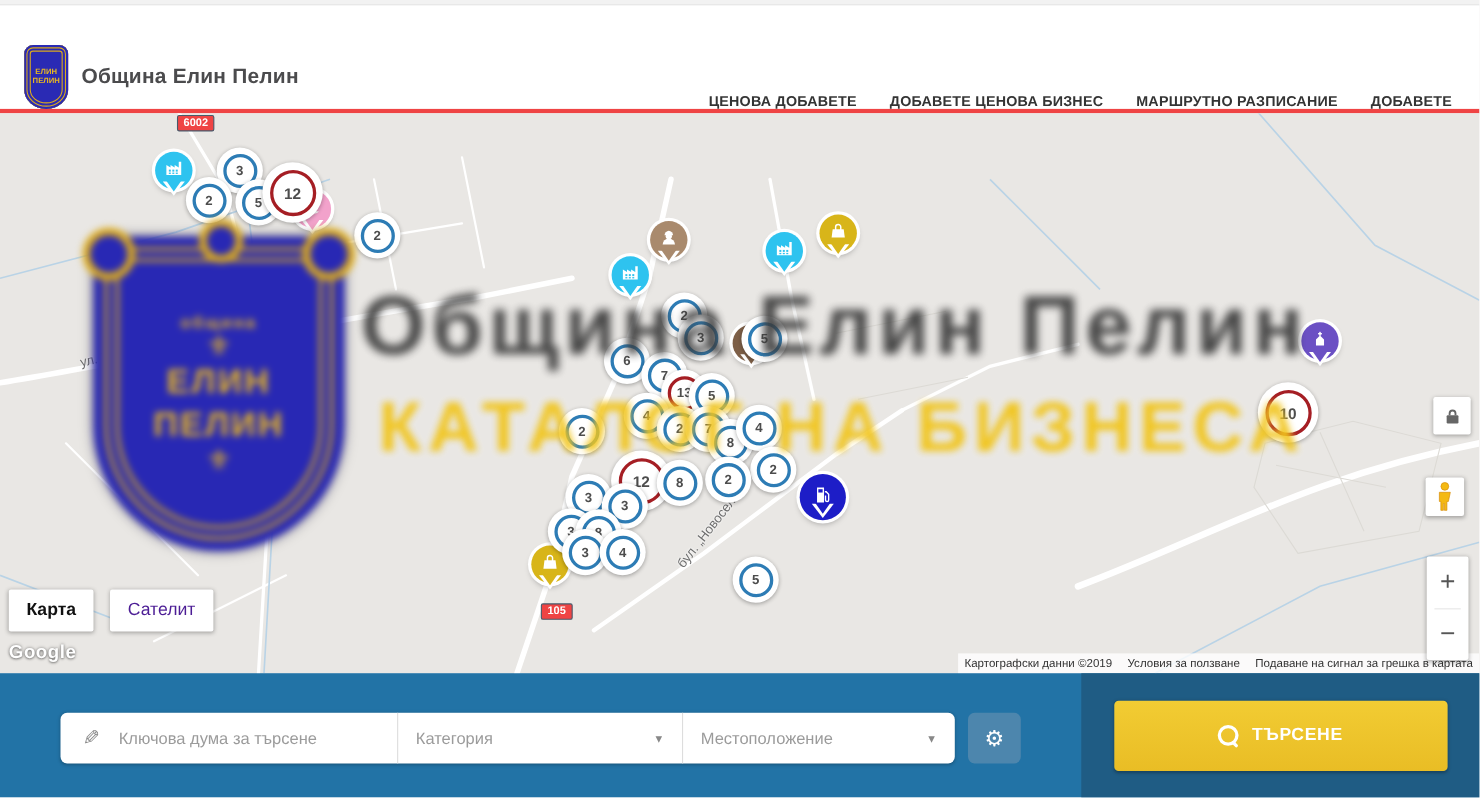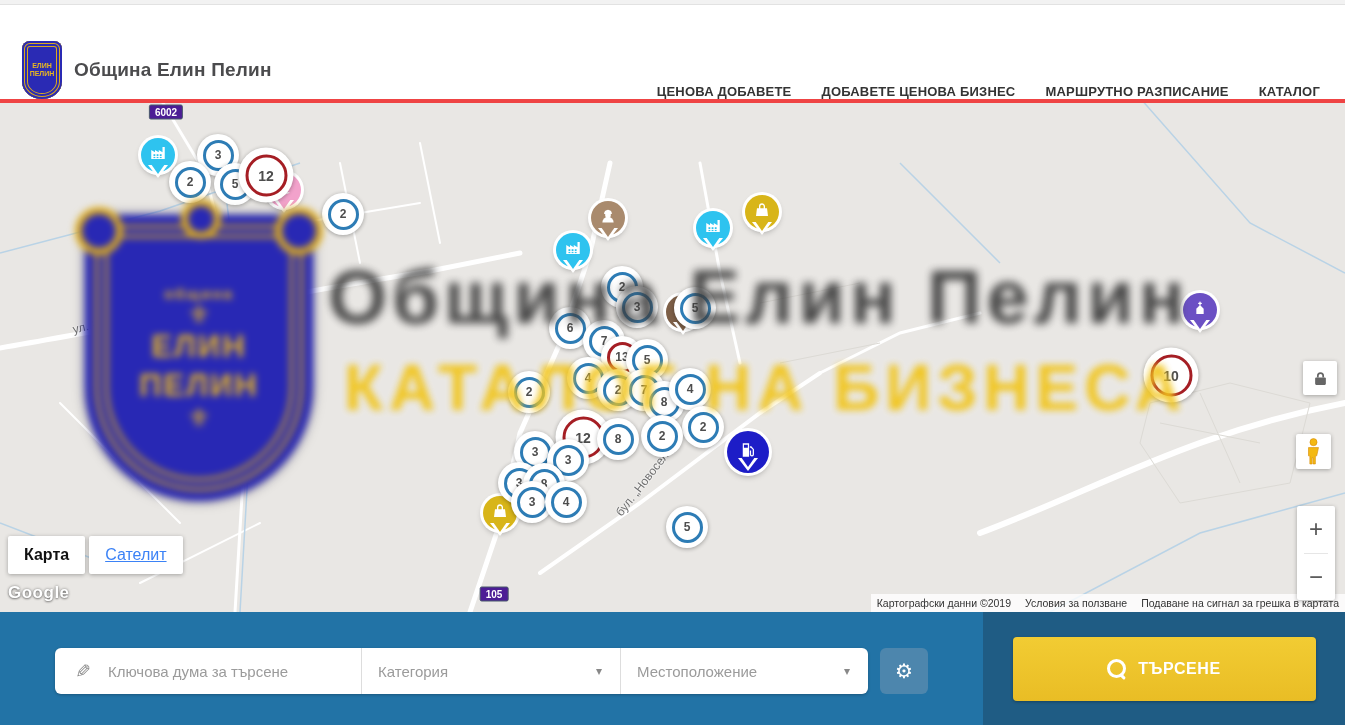--- a/index.html
+++ b/index.html
@@ -17,22 +17,22 @@
   .brand-text{display:flex;flex-direction:column;line-height:1.15;}
   .brand-title{font-size:19px;font-weight:bold;color:#4b4b4d;letter-spacing:.2px;}
   .brand-subtitle{font-size:17px;font-weight:bold;color:#e9b613;letter-spacing:.4px;}
   .nav{margin-left:auto;display:flex;gap:30px;align-items:center;}
   .nav a{font-size:13px;font-weight:bold;color:#343434;text-decoration:none;letter-spacing:.2px;cursor:pointer;}
   
   .map{position:relative;width:1345px;height:509px;background:#e9e7e4;overflow:hidden;}
   .roads{position:absolute;left:0;top:0;z-index:1;}
   .street-label{position:absolute;z-index:2;font-size:12px;color:#6e6e6e;white-space:nowrap;
     text-shadow:0 0 2px #fff,0 0 2px #fff;transform-origin:center;}
-  .road-badge{position:absolute;z-index:2;transform:translate(-50%,-50%);background:#4c1d95;
-    border:1px solid #49596a;color:#fff;font-size:10px;font-weight:bold;padding:1px 5px;border-radius:2px;}
+  .road-badge{position:absolute;z-index:2;transform:translate(-50%,-50%);background:#ef4444;
+    border:1px solid #49596a;color:#fff;font-size:10px;font-weight:bold;padding:1px 5px;border-radius:2px;margin-left:12px;}
   
   .pin{position:absolute;width:34px;height:34px;border-radius:50%;background:var(--c);
     transform:translate(-50%,-50%);display:flex;align-items:center;justify-content:center;z-index:3;
     box-shadow:0 0 0 3px #fff,0 3px 6px rgba(0,0,0,.35);cursor:pointer;}
   .pin::before{content:'';position:absolute;top:27px;left:50%;transform:translateX(-50%);
     border:10px solid transparent;border-top:13px solid #fff;}
   .pin::after{content:'';position:absolute;top:26px;left:50%;transform:translateX(-50%);
     border:7px solid transparent;border-top:10px solid var(--c);}
   .pin svg{position:relative;z-index:2;}
   .pin-big{width:42px;height:42px;}
@@ -57,25 +57,25 @@
     display:flex;flex-direction:column;align-items:center;justify-content:center;
     color:#e7b622;filter:blur(3.5px);}
   .wm-crest .scroll{position:absolute;width:34px;height:34px;border:7px solid #d9a91f;border-radius:50%;
     background:#2828b4;top:-8px;}
   .wm-crest .scroll.l{left:-10px;} .wm-crest .scroll.r{right:-10px;}
   .wm-crest .scroll.c{width:26px;height:26px;top:-16px;left:96px;}
   .crest-small{font-size:15px;font-weight:bold;letter-spacing:2px;}
   .crest-orn{font-size:26px;line-height:1;}
   .crest-name{font-size:31px;font-weight:bold;letter-spacing:2px;line-height:1.25;text-align:center;}
   
-  .maptype{position:absolute;left:8px;top:433px;z-index:8;display:flex;gap:4px;}
+  .maptype{position:absolute;left:8px;top:433px;z-index:8;display:flex;gap:15px;}
   .maptype .btn{background:#fff;box-shadow:0 1px 4px rgba(0,0,0,.3);border-radius:2px;height:38px;
     display:flex;align-items:center;justify-content:center;font-size:16px;cursor:pointer;padding:0 16px;}
   .maptype .btn.active{font-weight:bold;color:#111;}
-  .maptype .btn.inactive{color:#3b82f6;text-decoration:underline;}
+  .maptype .btn.inactive{color:#4c1d95;}
   .google-logo{position:absolute;left:8px;top:480px;z-index:8;font-size:17px;font-weight:bold;color:#fff;
     letter-spacing:.5px;text-shadow:0 0 3px rgba(0,0,0,.45),0 1px 2px rgba(0,0,0,.35);}
   .attribution{position:absolute;right:0;bottom:0;z-index:8;display:flex;background:rgba(255,255,255,.8);
     font-size:10.5px;color:#333;padding:3px 6px;gap:14px;align-items:center;}
   .attribution a{color:#333;text-decoration:none;cursor:pointer;}
   .ctl{position:absolute;background:#fff;box-shadow:0 1px 4px rgba(0,0,0,.3);z-index:8;
     display:flex;align-items:center;justify-content:center;cursor:pointer;}
   .ctl-lock{left:1303px;top:258px;width:34px;height:34px;border-radius:2px;}
   .ctl-pegman{left:1296px;top:331px;width:35px;height:35px;border-radius:2px;}
   .ctl-zoom{left:1297px;top:403px;width:38px;height:94px;border-radius:2px;flex-direction:column;}
@@ -121,21 +121,21 @@
       <span>ПЕЛИН</span>
     </div>
     <div class="brand-text">
       <span class="brand-title">Община Елин Пелин</span>
     </div>
   </div>
   <nav class="nav">
       <a>ЦЕНОВА ДОБАВЕТЕ</a>
       <a>ДОБАВЕТЕ ЦЕНОВА БИЗНЕС</a>
       <a>МАРШРУТНО РАЗПИСАНИЕ</a>
-      <a>КАТАЛОГ</a>
+      <a>ДОБАВЕТЕ</a>
     </nav>
 </div>
 
 <div class="map">
   <svg class="roads" width="1345" height="509">
     <g stroke="#ffffff" fill="none" stroke-linecap="round">
       <path d="M0,245 C120,225 260,195 430,168 L520,150" stroke-width="5"></path>
       <path d="M160,-5 L205,70 L230,170 L250,260 L235,509" stroke-width="3"></path>
       <path d="M470,509 L500,420 L520,330 L560,240 L590,150 L610,60" stroke-width="5"></path>
       <path d="M540,470 L640,400 L760,310 L820,270" stroke-width="4"></path>
@@ -156,21 +156,21 @@
     <g stroke="#dcdad5" fill="none" stroke-width="1">
       <path d="M1150,300 L1230,280 L1310,300 L1290,380 L1180,400 L1140,340 Z"></path>
       <path d="M760,200 L860,180 M780,260 L880,240 M1160,320 L1260,340 M1200,290 L1240,380"></path>
     </g>
   </svg>
 
   <div>
       <div class="street-label" style="left: 72px; top: 212px; transform: rotate(-13deg);">ул. Преслав</div>
       <div class="street-label" style="left: 600px; top: 367px; transform: rotate(-52deg);">бул. „Новоселци“</div>
       <div class="road-badge" style="left: 166px; top: 9px;">6002</div>
-      <div class="road-badge" style="left: 494px; top: 491px;">105</div>
+      <div class="road-badge" style="left: 494px; top: 453px;">105</div>
     </div>
   <div>
       <div class="pin" style="left: 158px; top: 52px; --c: #2ec3ef;">
         <span><svg width="18" height="18" viewBox="0 0 24 24">
             <path fill="#fff" d="M3 20V8l5 3V8l5 3V8l5 3V4h3v16H3z"></path>
             <g fill="#2ec3ef">
               <rect x="6" y="13.6" width="2.4" height="2.4"></rect>
               <rect x="10.2" y="13.6" width="2.4" height="2.4"></rect>
               <rect x="14.4" y="13.6" width="2.4" height="2.4"></rect>
               <rect x="6" y="17.2" width="2.4" height="1.6"></rect>

